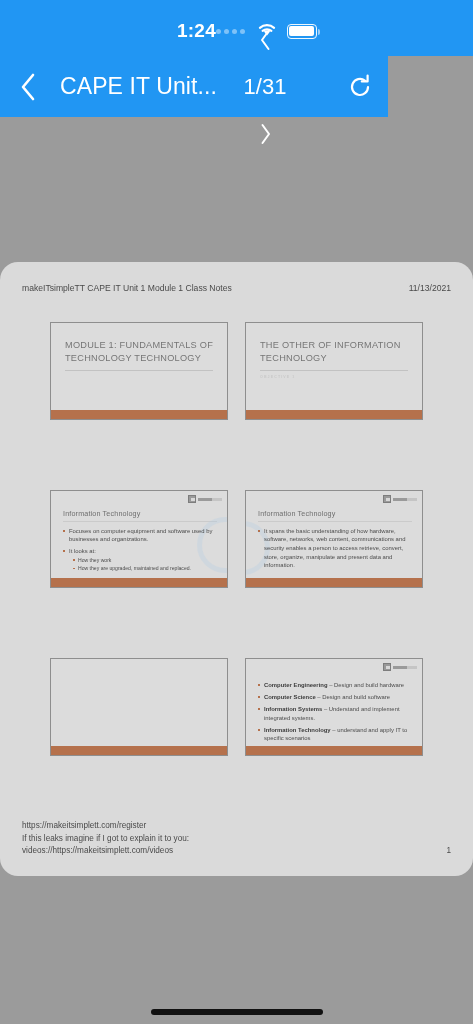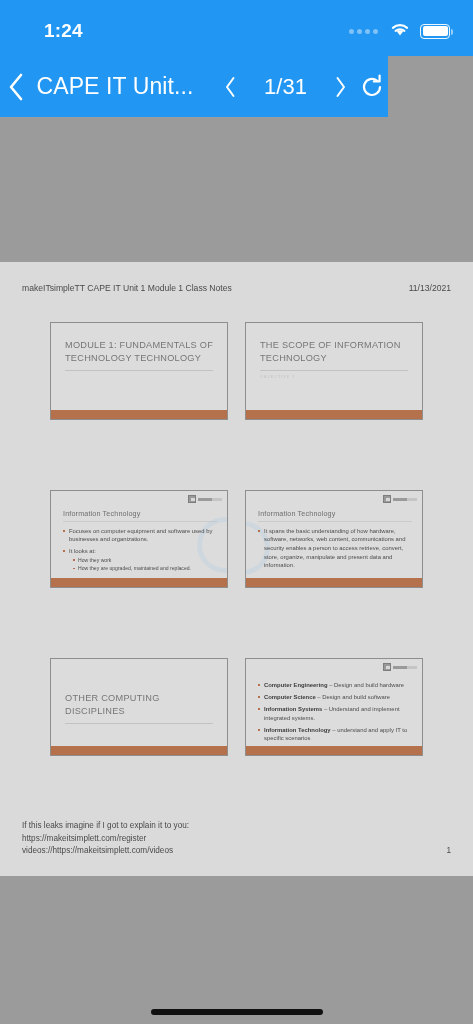--- a/index.html
+++ b/index.html
@@ -9,21 +9,21 @@
     background: #9b9b9b;
     font-family: "Liberation Sans", sans-serif;
     -webkit-font-smoothing: antialiased;
   }
   .phone { position: relative; width: 473px; height: 1024px; background: #9b9b9b; }
 
   
   .statusbar {
     position: absolute; top: 0; left: 0; width: 473px; height: 56px;
     background: #2196F3;
-    display: flex; align-items: center; justify-content: space-between;
+    display: flex; align-items: center; justify-content: center;
     padding: 6px 23px 0 44px;
   }
   .status-time {
     color: #ffffff; font-size: 19px; font-weight: 600; letter-spacing: .2px;
   }
   .status-right { display: flex; align-items: center; gap: 9px; }
   .sig-dots { display: flex; gap: 3px; align-items: center; margin-right: 2px; }
   .sig-dots i {
     display: block; width: 5px; height: 5px; border-radius: 50%;
     background: rgba(255,255,255,.42);
@@ -45,33 +45,34 @@
     position: absolute; top: 56px; left: 0; width: 388px; height: 61px;
     background: #2196F3;
     display: flex; align-items: center;
   }
   .nav-back { width: 56px; display: flex; align-items: center; justify-content: center; cursor: pointer; }
   .nav-title {
     color: #fff; font-size: 23px; font-weight: 500; letter-spacing: .1px;
     white-space: nowrap; overflow: hidden; text-overflow: ellipsis;
     flex: 0 0 auto; max-width: 196px; padding-left: 4px;
   }
-  .nav-pager { display: flex; align-items: center; margin-left: 22px; gap: 14px; }
+  .nav-pager { display: flex; align-items: center; margin-left: 22px; gap: 14px; flex-direction: column; }
   .pg-arrow {
     width: 30px; height: 40px; display: flex; align-items: center; justify-content: center;
     cursor: pointer;
   }
   .pg-count { color: #fff; font-size: 22px; font-weight: 400; min-width: 52px; text-align: center; }
   .nav-refresh { margin-left: auto; width: 56px; display: flex; align-items: center; justify-content: center; cursor: pointer; }
 
   
   .page {
     position: absolute; left: 0; top: 262px; width: 473px; height: 614px;
     background: #dadada;
     padding: 20px 22px 0 22px;
+    border-radius: 18px;
   }
   .page-head {
     display: flex; justify-content: space-between; align-items: flex-start;
     font-size: 8.6px; color: #4a4a4a; line-height: 1.5;
   }
   .page-head-left { max-width: 220px; }
   .page-head-right { white-space: nowrap; padding-top: 0; }
 
   .slide-grid {
     margin-top: 27px;
@@ -241,21 +242,21 @@
       <div class="slide">
         <div class="slide-title-wrap">
           <div class="slide-title">MODULE 1: FUNDAMENTALS OF TECHNOLOGY TECHNOLOGY</div>
           <div class="slide-rule"></div>
         </div>
         <div class="slide-bar"></div>
       </div>
 
       <div class="slide">
         <div class="slide-title-wrap">
-          <div class="slide-title">THE SCOPE OF INFORMATION TECHNOLOGY</div>
+          <div class="slide-title">THE OTHER OF INFORMATION TECHNOLOGY</div>
           <div class="slide-rule"></div>
           <div class="slide-objective">OBJECTIVE 1</div>
         </div>
         <div class="slide-bar"></div>
       </div>
 
       <div class="slide">
         <div class="slide-logo">
           <span class="mark"></span>
             <span class="wordmark"></span>
@@ -292,24 +293,20 @@
           <ul class="blist">
             <li>
               <span>It spans the basic understanding of how hardware, software, networks, web content, communications and security enables a person to access retrieve, convert, store, organize, manipulate and present data and information.</span>
             </li>
           </ul>
         </div>
         <div class="slide-bar"></div>
       </div>
 
       <div class="slide">
-        <div class="slide-title-wrap v-mid">
-          <div class="slide-title">OTHER COMPUTING DISCIPLINES</div>
-          <div class="slide-rule"></div>
-        </div>
         <div class="slide-bar"></div>
       </div>
 
       <div class="slide">
         <div class="slide-logo">
           <span class="mark"></span>
             <span class="wordmark"></span>
         </div>
         <div class="slide-body" style="padding-top:22px;">
           <ul class="blist spaced">
@@ -320,22 +317,22 @@
             <li><b>Software Engineering</b><span> – Build and maintain software</span></li>
           </ul>
         </div>
         <div class="slide-bar"></div>
       </div>
 
     </div>
 
     <div class="page-foot">
       <div>
+        <div>https://makeitsimplett.com/register</div>
         <div>If this leaks imagine if I got to explain it to you:</div>
-        <div>https://makeitsimplett.com/register</div>
         <div>videos://https://makeitsimplett.com/videos</div>
       </div>
       <div class="page-foot-num">1</div>
     </div>
 
   </div>
 
   <div class="home-indicator"></div>
 
 </div>

